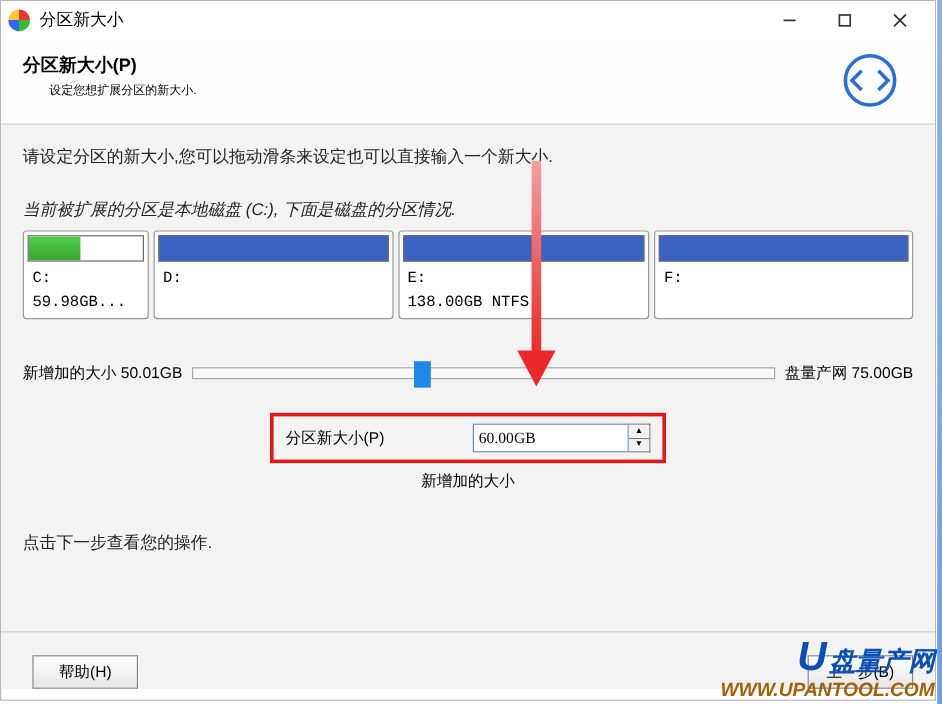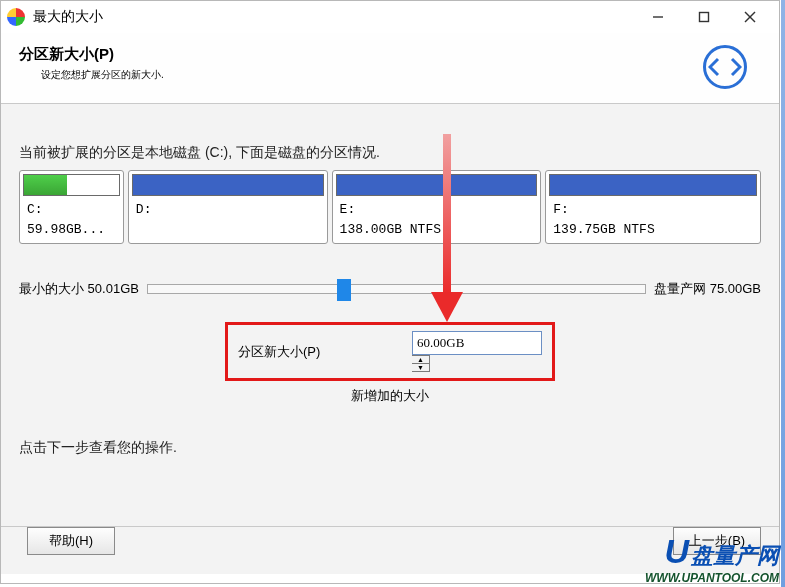--- a/index.html
+++ b/index.html
@@ -50,21 +50,21 @@
   }
   .content {
     padding: 14px 18px 10px 18px;
     background: #f3f3f3;
     height: calc(100% - 32px - 80px - 48px);
     position: relative;
   }
   .content p.instruction,
   .content p.current,
   .content p.click-next { font-size: 14px; margin: 4px 0 10px 0; color: #222; }
-  .content p.current { margin-top: 26px; margin-bottom: 8px; }
+  .content p.current { margin-top: 26px; margin-bottom: 8px; font-style: italic; }
   
   .partitions { display: flex; gap: 4px; }
   .partition {
     border: 1px solid #9a9a9a;
     border-radius: 3px;
     padding: 3px;
     background: #fff;
   }
   .partition .bar {
     height: 22px;
@@ -103,21 +103,21 @@
   
   .size-box {
     margin: 24px auto 6px auto;
     width: 330px;
     border: 3px solid #e21818;
     padding: 6px 10px;
     display: flex; align-items: center; justify-content: space-between;
     background: #f3f3f3;
   }
   .size-box label { font-size: 13px; }
-  .size-input-wrap { display: flex; flex-direction: column; }
+  .size-input-wrap { display: flex; }
   .size-input {
     width: 130px; height: 24px;
     border: 1px solid #6b8fc4; padding: 2px 4px;
     font-family: Tahoma; font-size: 13px;
   }
   .spinner {
     width: 18px; display: flex; flex-direction: column;
     border: 1px solid #7a7a7a; border-left: none;
   }
   .spinner div {
@@ -133,21 +133,21 @@
     width: 148px; height: 24px; border: 1px solid #b8b8b8;
     background: #efefef; color: #8a8a8a; padding: 3px 6px;
     font-family: Tahoma; font-size: 13px;
   }
   .content p.click-next { margin-top: 34px; }
   
   .footer {
     height: 48px;
     border-top: 1px solid #c9c9c9;
     background: #f3f3f3;
-    display: flex; align-items: flex-start;
+    display: flex; align-items: flex-end;
     padding: 0 18px;
   }
   .footer .spacer { flex: 1; }
   .btn {
     min-width: 88px; height: 28px;
     border: 1px solid #8a8a8a;
     background: linear-gradient(#fefefe, #e6e6e6);
     font-size: 13px; padding: 0 12px;
     display: flex; align-items: center; justify-content: center;
     margin-left: 8px;
@@ -173,32 +173,32 @@
   }
   
   .wm {
     position: absolute; right: 6px; bottom: 2px;
     text-align: right; font-weight: bold;
     color: #0a4fb3; font-style: italic;
     pointer-events: none;
   }
   .wm .u-big { font-size: 34px; color: #0a4fb3; display: inline-block; margin-right: 2px; font-style: italic; }
   .wm .cn { font-size: 22px; color: #0a4fb3; }
-  .wm .url { font-size: 12px; color: #14532d; display: block; }
+  .wm .url { font-size: 16px; color: #a16207; display: block; }
   
   .right-edge { position: absolute; right: 0; top: 0; bottom: 0; width: 4px; background: linear-gradient(#8fb3e6, #6f9fe0); }
 </style>
 </head>
 <body>
 
 <div class="window">
 
   <div class="titlebar">
     <div class="app-icon"></div>
-    <div class="title">最大的大小</div>
+    <div class="title">分区新大小</div>
     <div class="win-btn">
       <svg width="12" height="12">
           <line x1="1" y1="6" x2="11" y2="6" stroke-width="1.4"></line>
         </svg>
     </div>
     <div class="win-btn">
       <svg width="12" height="12">
           <rect x="1.5" y="1.5" width="9" height="9" fill="none" stroke-width="1.4"></rect>
         </svg>
     </div>
@@ -217,20 +217,21 @@
     </div>
     <div class="header-icon">
       <svg width="34" height="20" viewBox="0 0 34 20">
         <path d="M10 2 L2 10 L10 18" fill="none" stroke="#2a6fd6" stroke-width="3"></path>
         <path d="M24 2 L32 10 L24 18" fill="none" stroke="#2a6fd6" stroke-width="3"></path>
       </svg>
     </div>
   </div>
 
   <div class="content">
+    <p class="instruction">请设定分区的新大小,您可以拖动滑条来设定也可以直接输入一个新大小.</p>
     <p class="current">当前被扩展的分区是本地磁盘 (C:), 下面是磁盘的分区情况.</p>
 
     <div class="partitions">
       <div class="partition p-c">
         <div class="bar">
             <div class="fill" style="width:45%"></div>
           </div>
         <div class="label">C:</div>
         <div class="label">59.98GB...</div>
       </div>
@@ -239,26 +240,25 @@
         <div class="label">D:</div>
       </div>
       <div class="partition data p-e">
         <div class="bar"></div>
         <div class="label">E:</div>
         <div class="label">138.00GB NTFS</div>
       </div>
       <div class="partition data p-f">
         <div class="bar"></div>
         <div class="label">F:</div>
-        <div class="label">139.75GB NTFS</div>
       </div>
     </div>
 
     <div class="slider-row">
-      <span class="lbl-min">最小的大小 50.01GB</span>
+      <span class="lbl-min">新增加的大小 50.01GB</span>
       <div class="slider-track">
         <div class="slider-thumb" style="left:38%"></div>
       </div>
       <span class="lbl-max">盘量产网 75.00GB</span>
     </div>
 
     <div class="size-box">
       <label>分区新大小(P)</label>
       <div class="size-input-wrap">
         <input class="size-input" value="60.00GB" style="">

